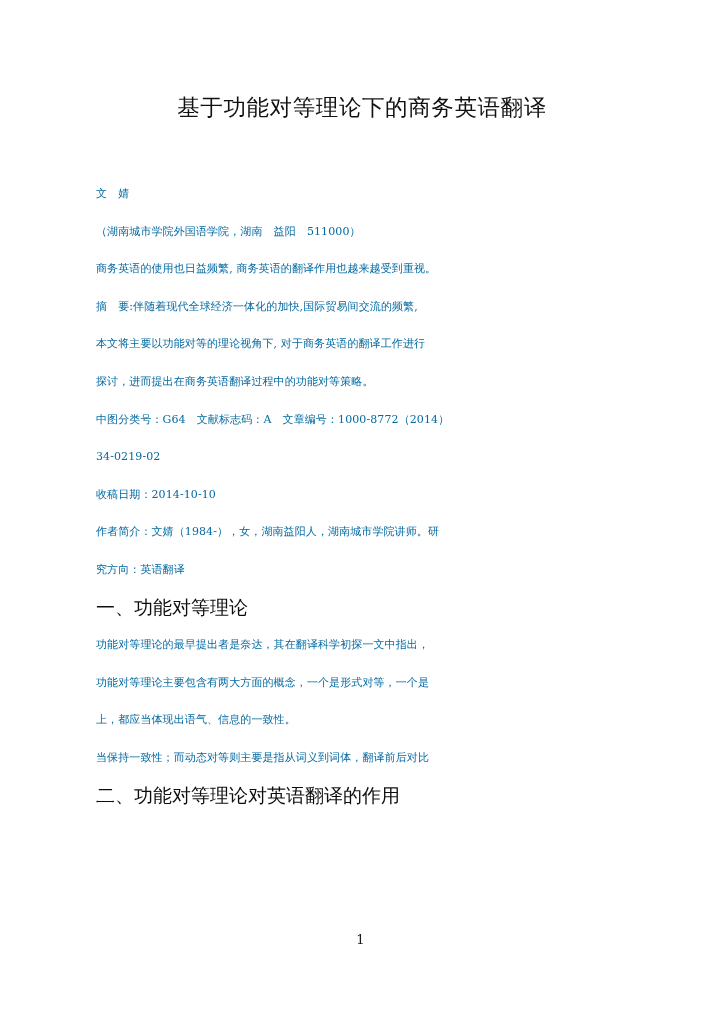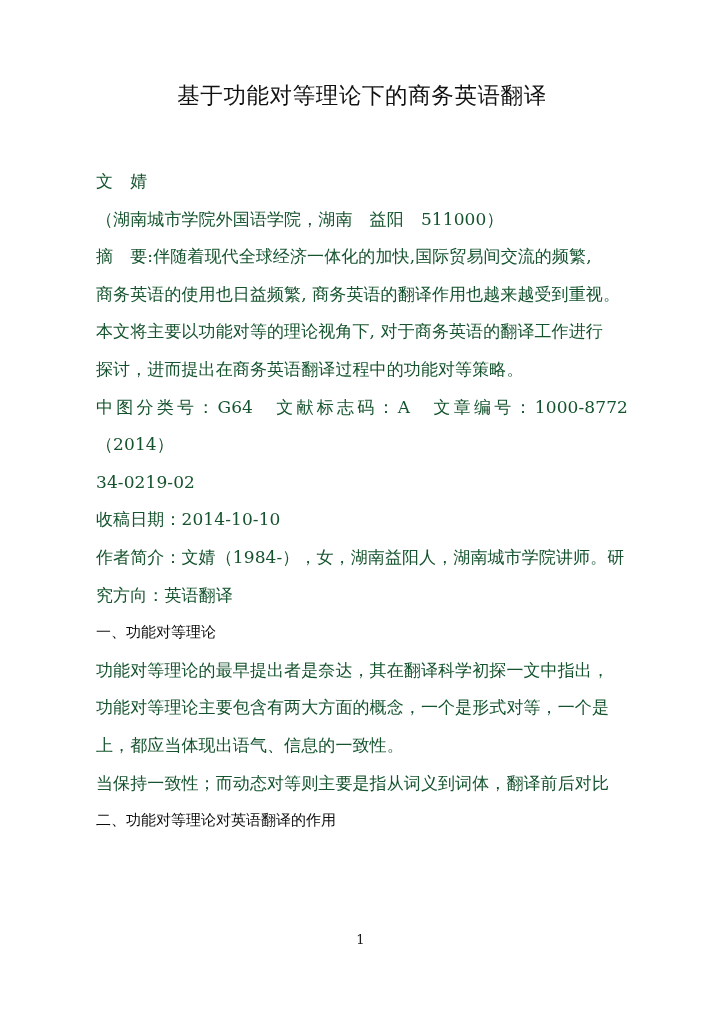--- a/index.html
+++ b/index.html
@@ -25,39 +25,39 @@
     position: absolute;
     left: 96px;
     top: 0;
     width: 532px;
   }
   .doc-title {
     font-size: 22.5px;
     line-height: 1.2;
     text-align: center;
     font-weight: 400;
-    margin: 0;
+    margin: 12px;
     padding-top: 82px;
     letter-spacing: 0.6px;
     color: #111111;
   }
   .line {
-    font-size: 17px;
+    font-size: 11px;
     line-height: 37.6px;
     text-align: justify;
     text-justify: inter-ideograph;
     white-space: pre-wrap;
-    color: #14532d;
+    color: #0369a1;
     letter-spacing: 0.1px;
   }
   .line.first-after-title {
     margin-top: 54px;
   }
   .section-heading {
-    font-size: 15px;
+    font-size: 19px;
     line-height: 37.6px;
     white-space: pre-wrap;
     color: #0d0d0d;
   }
   .page-number {
     position: absolute;
     left: 0;
     right: 0;
     top: 932px;
     text-align: center;
@@ -71,22 +71,22 @@
 <div class="page">
 
   <div class="content">
 
     <h1 class="doc-title">基于功能对等理论下的商务英语翻译</h1>
 
     <div class="line first-after-title">文　婧</div>
 
     <div class="line">（湖南城市学院外国语学院，湖南　益阳　511000）</div>
 
+    <div class="line">商务英语的使用也日益频繁, 商务英语的翻译作用也越来越受到重视。</div>
     <div class="line">摘　要:伴随着现代全球经济一体化的加快,国际贸易间交流的频繁,</div>
-    <div class="line">商务英语的使用也日益频繁, 商务英语的翻译作用也越来越受到重视。</div>
     <div class="line">本文将主要以功能对等的理论视角下, 对于商务英语的翻译工作进行</div>
     <div class="line">探讨，进而提出在商务英语翻译过程中的功能对等策略。</div>
 
 
     <div class="line">中图分类号：G64　文献标志码：A　文章编号：1000-8772（2014）</div>
     <div class="line">34-0219-02</div>
 
     <div class="line">收稿日期：2014-10-10</div>
 
     <div class="line">作者简介：文婧（1984-），女，湖南益阳人，湖南城市学院讲师。研</div>

